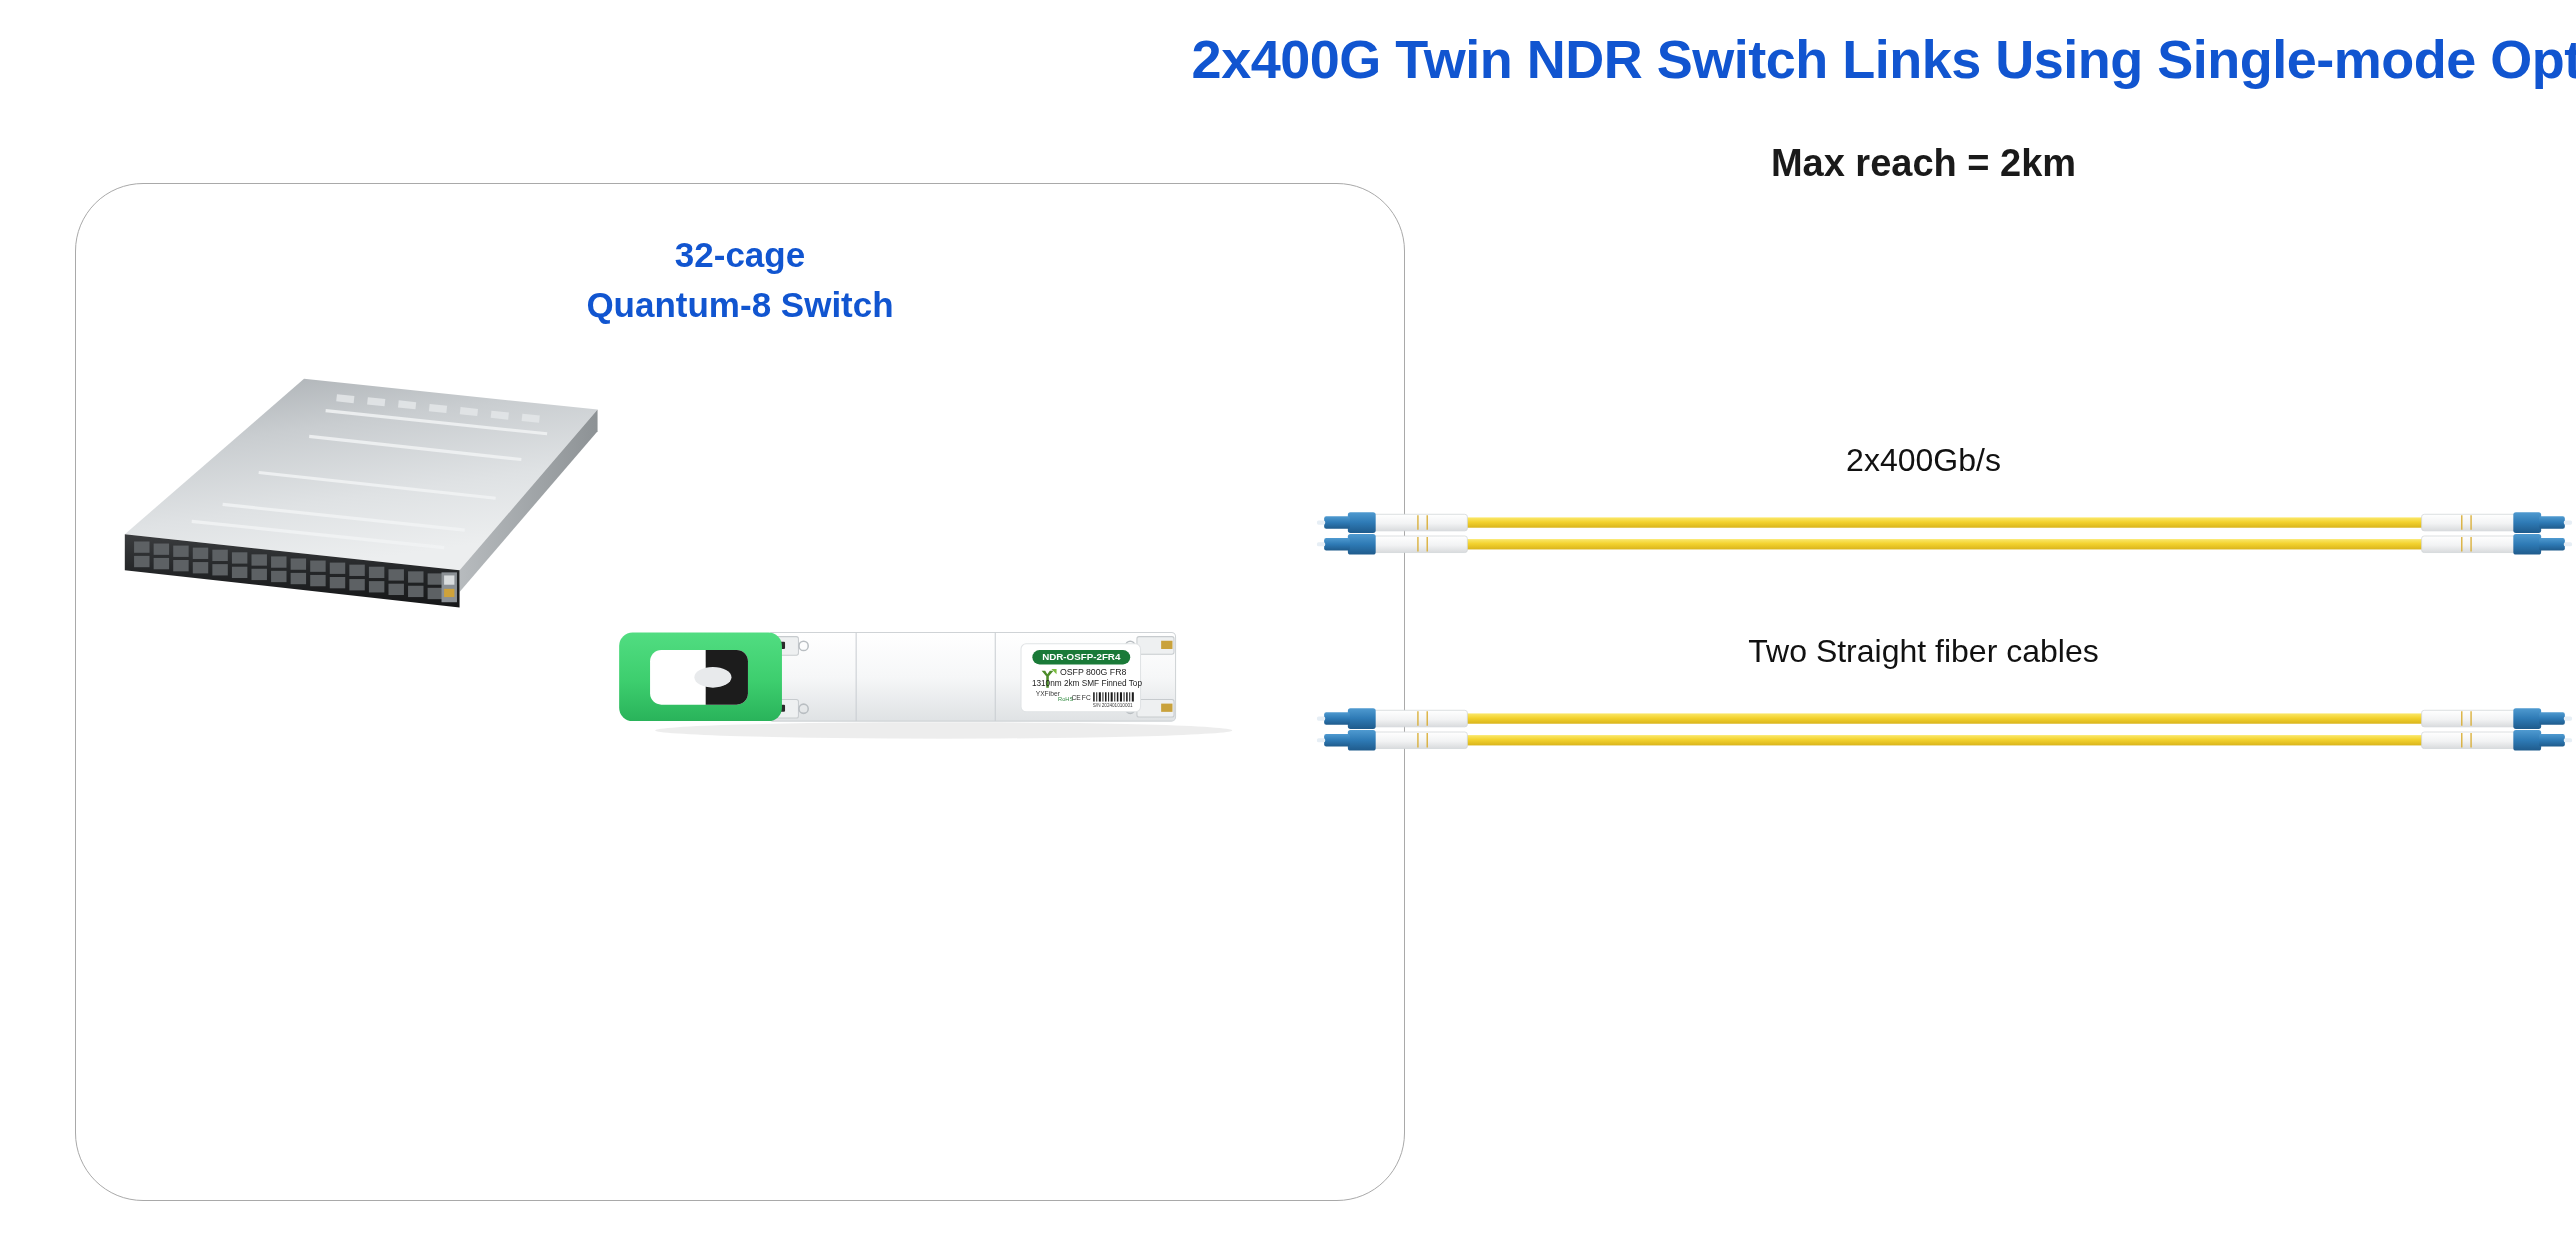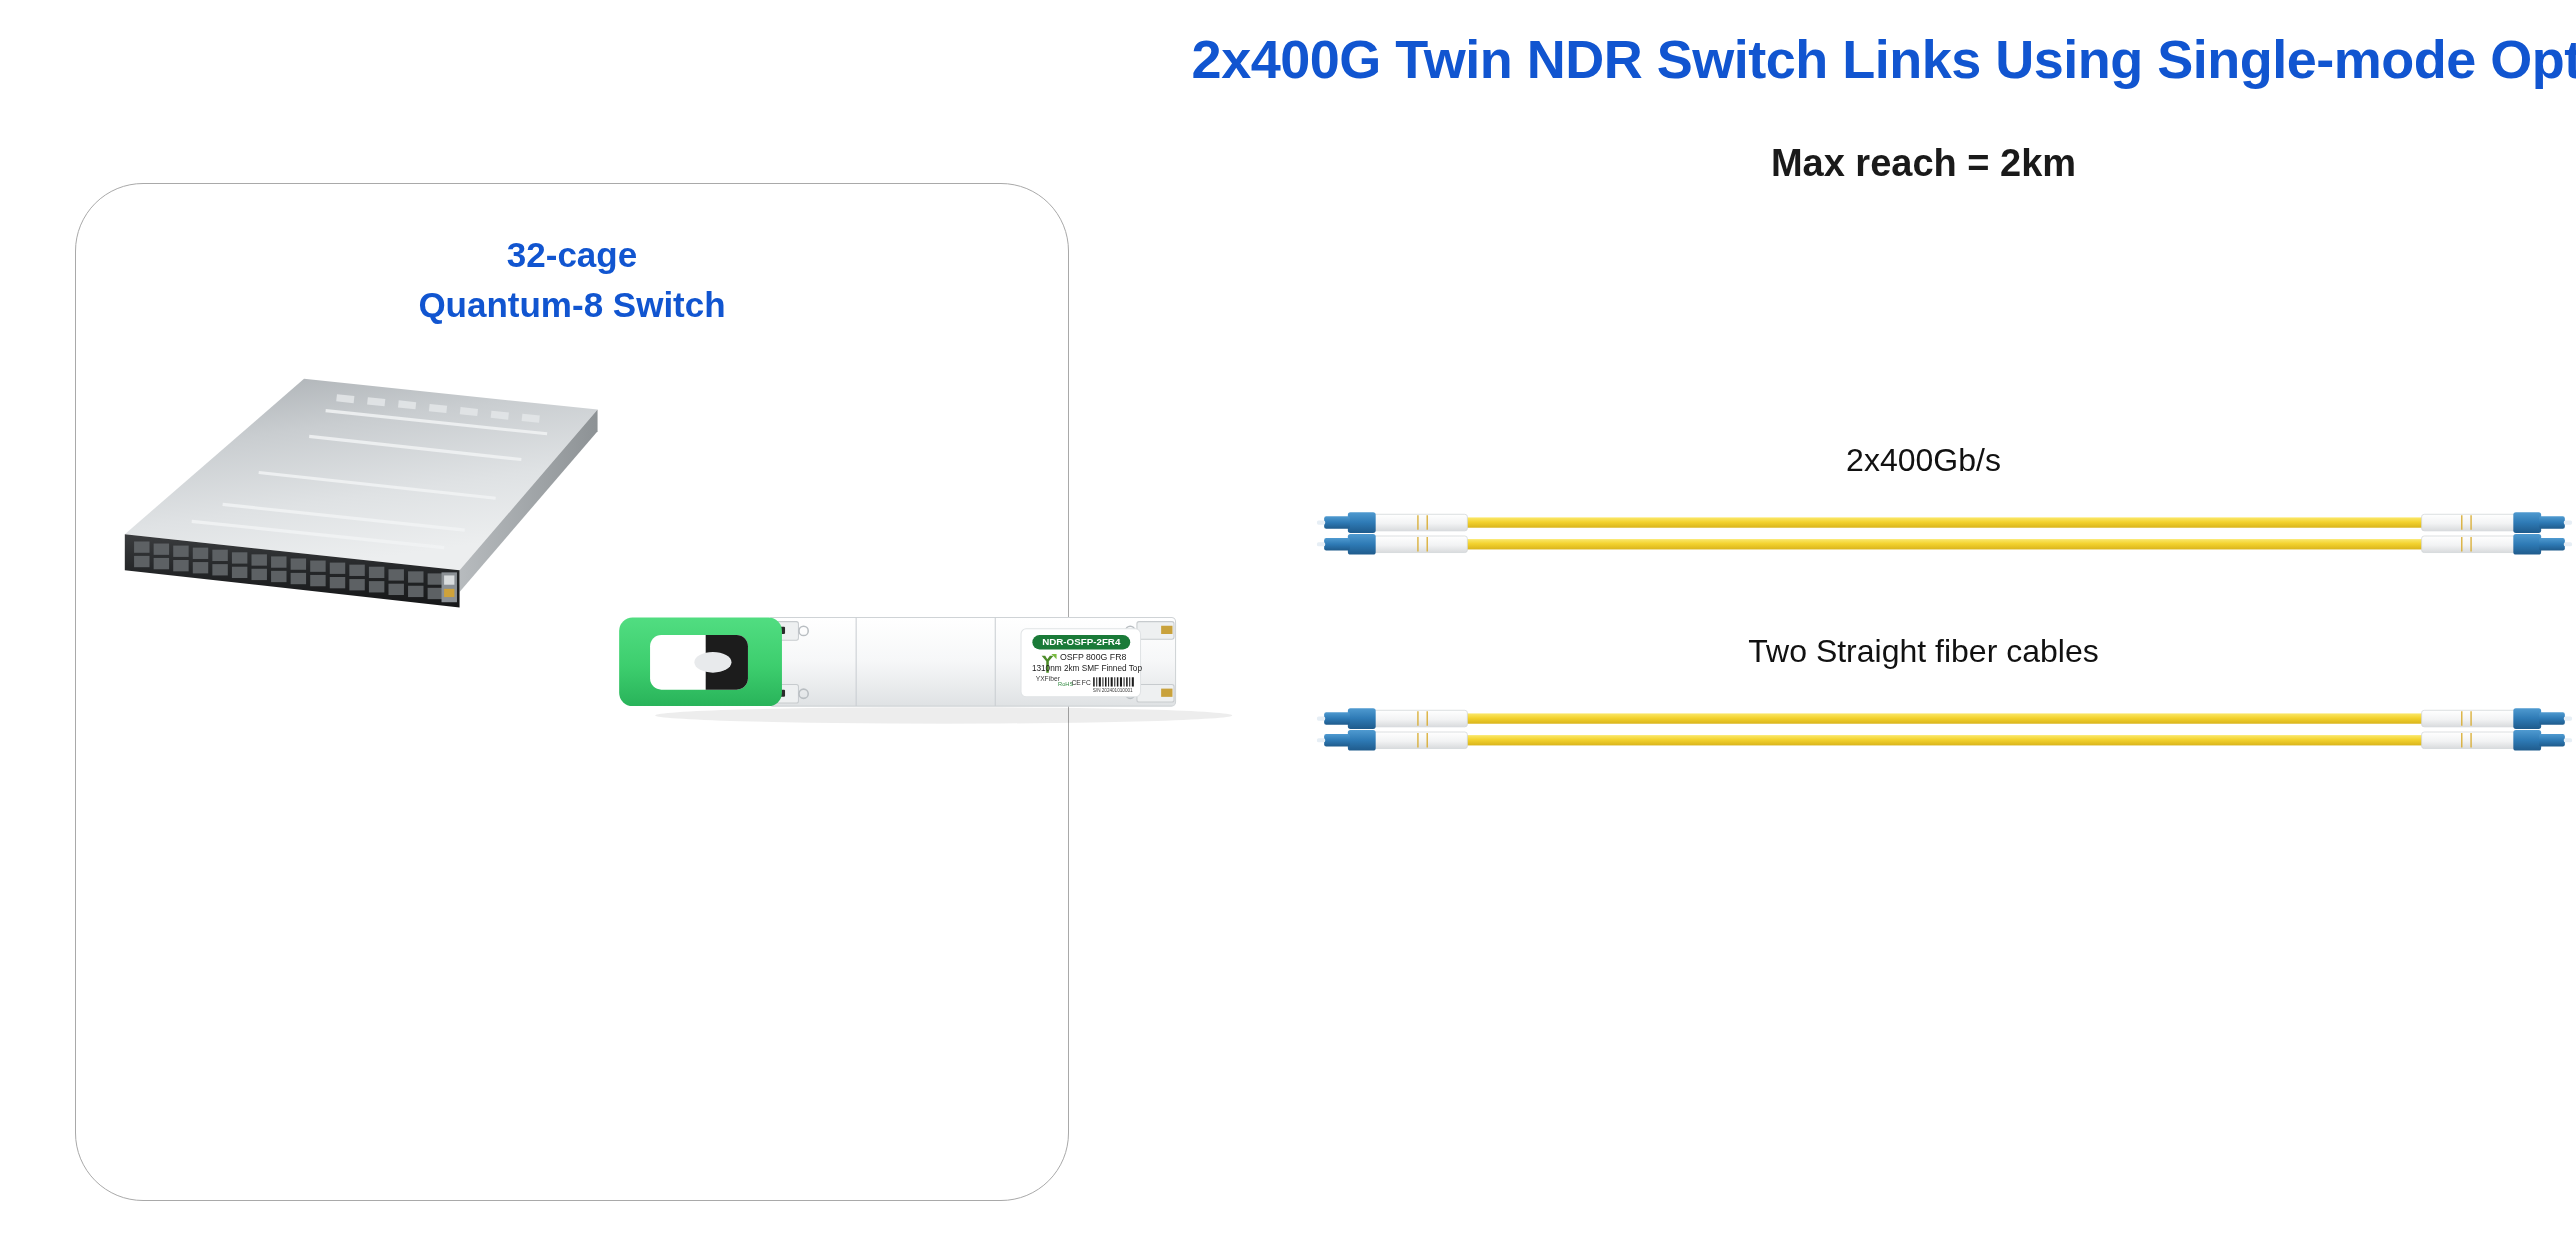--- a/index.html
+++ b/index.html
@@ -19,36 +19,36 @@
     position:absolute;left:0;right:0;top:142px;text-align:center;
     font-size:38px;font-weight:bold;color:#1a1a1a;white-space:nowrap;
   }
 
   
   .panel{
     position:absolute;top:183px;height:1018px;
     border:1px solid #a9a9a9;border-radius:68px;background:#ffffff;
     box-sizing:border-box;
   }
-  #panel-left{left:75px;width:994px;}
+  #panel-left{left:75px;width:1330px;}
 
   .panel-label{
     position:absolute;top:46px;left:0;right:0;text-align:center;
     font-size:35px;font-weight:bold;color:#1155d0;line-height:1.42;
     white-space:nowrap;
   }
 
   
   .switch{position:absolute;width:536px;height:309px;}
   #switch-left{left:28px;top:170px;}
   .switch svg{width:100%;height:100%;display:block;}
 
   
   .xcvr{position:absolute;width:644px;height:124px;}
-  #xcvr-left{left:538px;top:422px;}
+  #xcvr-left{left:538px;top:437px;}
   .xcvr svg{width:100%;height:100%;display:block;overflow:visible;}
 
   
   .center-note{
     position:absolute;text-align:center;font-size:32px;color:#111111;
     white-space:nowrap;left:0;width:3847px;
   }
   #label-speed{top:442px;}
   #label-cables{top:633px;}
 

